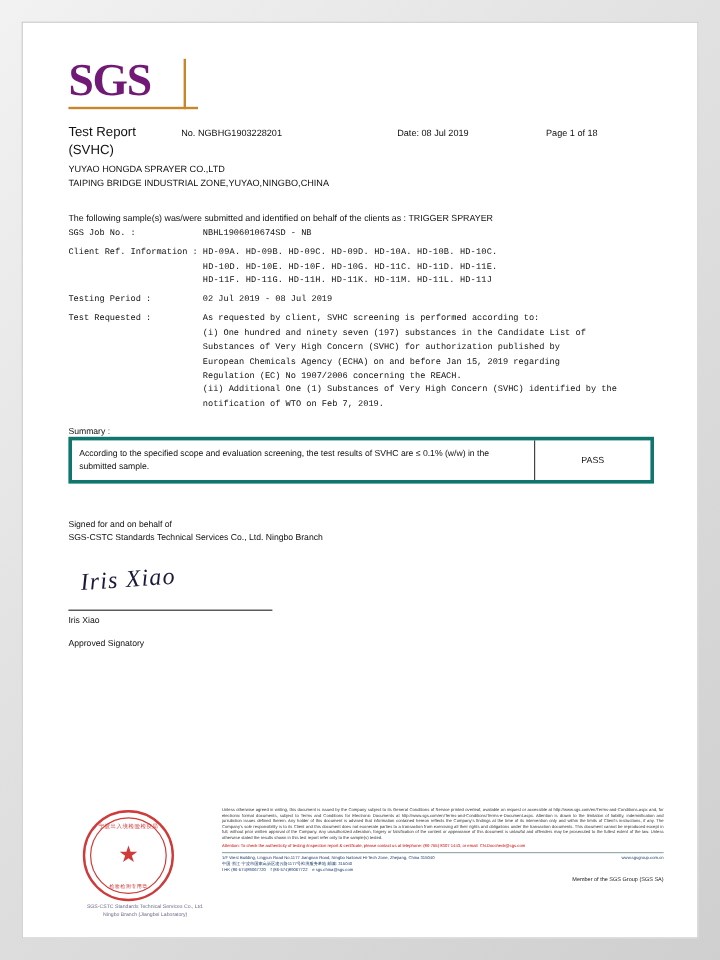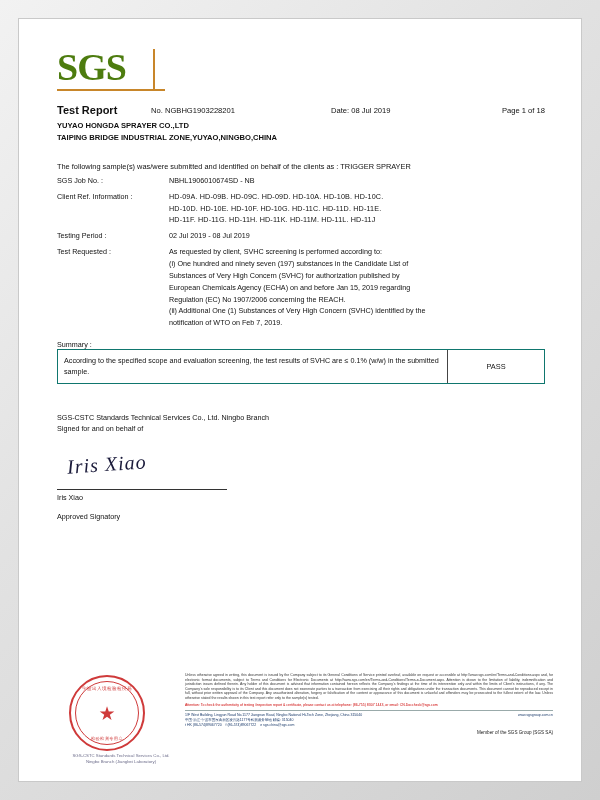--- a/index.html
+++ b/index.html
@@ -46,21 +46,21 @@
   .logo-wrap {
     position: relative;
     height: 50px;
     margin-bottom: 6px;
   }
   .sgs-logo {
     font-family: "Liberation Serif", serif;
     font-weight: bold;
     font-size: 38px;
     letter-spacing: -1px;
-    color: #4d7c0f;
+    color: #701a75;
     line-height: 40px;
     display: inline-block;
     position: relative;
   }
   .sgs-bar {
     position: absolute;
     left: 0;
     top: 42px;
     width: 108px;
     height: 2px;
@@ -77,60 +77,60 @@
   }
 
   
   .hdr-row {
     display: flex;
     align-items: flex-start;
     margin-bottom: 2px;
   }
   .hdr-title {
     font-size: 11px;
-    font-weight: bold;
+    font-weight: normal;
     width: 150px;
     line-height: 15px;
   }
   .hdr-title .sub {
     display: block;
   }
   .hdr-meta {
     flex: 1;
     display: flex;
     font-size: 7.6px;
     padding-top: 3px;
   }
   .hdr-meta .m1 { width: 180px; }
   .hdr-meta .m2 { width: 124px; }
-  .hdr-meta .m3 { width: 90px; text-align: right; }
+  .hdr-meta .m3 { width: 90px; }
 
   .company {
     font-size: 7.6px;
     margin-top: 0;
     line-height: 12px;
-    font-weight: bold;
   }
 
   .intro {
     font-size: 7.4px;
     margin-top: 18px;
     margin-bottom: 2px;
   }
 
   
   .fields {
     width: 100%;
     border-collapse: collapse;
     font-size: 7.2px;
   }
   .fields td {
     vertical-align: top;
     padding: 2.4px 0;
     line-height: 11px;
+    font-family: Liberation Mono, monospace;
   }
   .fields td.lbl {
     width: 112px;
     white-space: nowrap;
   }
   .crefs div {
     line-height: 11.4px;
     letter-spacing: 0.15px;
   }
   .req-list div {
@@ -139,21 +139,21 @@
   }
 
   
   .summary-label {
     font-size: 7.2px;
     margin-top: 8px;
     margin-bottom: 0;
   }
   .summary-box {
     display: flex;
-    border: 1px solid #0f766e;
+    border: 3px solid #0f766e;
     font-size: 7.2px;
   }
   .summary-text {
     flex: 1;
     padding: 5px 6px;
     line-height: 11.5px;
     border-right: 1px solid #444;
   }
   .summary-result {
     width: 96px;
@@ -305,20 +305,21 @@
 
       <div class="logo-wrap">
         <span class="sgs-logo">SGS</span>
         <span class="sgs-bar"></span>
         <span class="sgs-slash"></span>
       </div>
 
       <div class="hdr-row">
         <div class="hdr-title">
           <span>Test Report</span>
+          <span class="sub">(SVHC)</span>
         </div>
         <div class="hdr-meta">
           <div class="m1">No. NGBHG1903228201</div>
           <div class="m2">Date: 08 Jul 2019</div>
           <div class="m3">Page 1 of 18</div>
         </div>
       </div>
 
       <div class="company">
         <div>YUYAO HONGDA SPRAYER CO.,LTD</div>
@@ -360,22 +361,22 @@
       </tbody>
         </table>
 
       <div class="summary-label">Summary :</div>
       <div class="summary-box">
         <div class="summary-text">According to the specified scope and evaluation screening, the test results of SVHC are ≤ 0.1% (w/w) in the submitted sample.</div>
         <div class="summary-result">PASS</div>
       </div>
 
       <div class="sign-block">
+        <div>Signed for and on behalf of</div>
         <div>SGS-CSTC Standards Technical Services Co., Ltd. Ningbo Branch</div>
-        <div>Signed for and on behalf of</div>
         <div class="sig-area">
           <div class="sig-script">Iris Xiao</div>
           <div class="sig-line"></div>
           <div class="sig-name">Iris Xiao</div>
         </div>
         <div class="sig-role">Approved Signatory</div>
       </div>
 
       <div class="footer">
         <div class="stamp-wrap">

